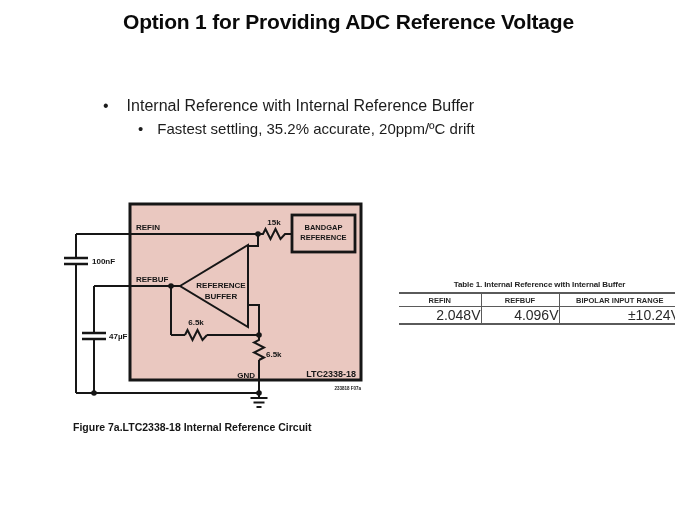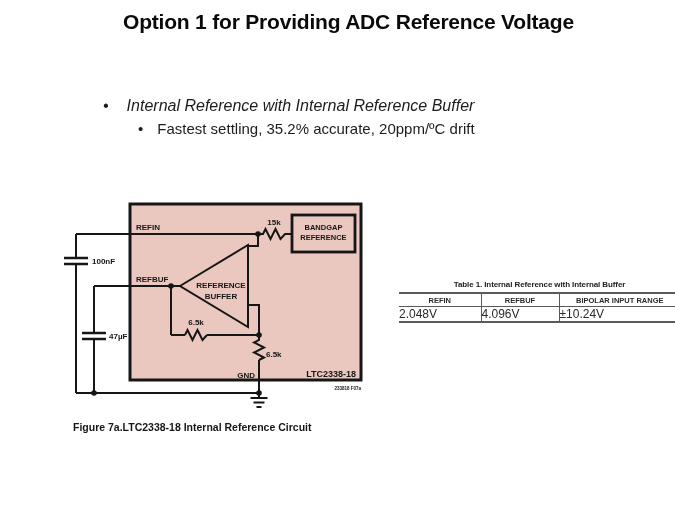--- a/index.html
+++ b/index.html
@@ -5,34 +5,34 @@
   html,body{margin:0;padding:0;background:#fff;}
   .slide{
     position:relative;width:675px;height:506px;background:#ffffff;
     font-family:"Liberation Sans",sans-serif;overflow:hidden;color:#111;margin-left:11px;
   }
   .slide-title{
     position:absolute;top:10px;left:0;width:675px;text-align:center;
     font-size:21px;font-weight:bold;letter-spacing:-0.2px;color:#0a0a0a;
   }
   .bullet-row{position:absolute;white-space:nowrap;color:#1c1c1c;}
-  .bullet-row.l1{top:97px;left:92px;font-size:16px;font-style:italic;}
+  .bullet-row.l1{top:97px;left:92px;font-size:16px;}
   .bullet-row.l1 .txt{margin-left:18px;}
   .bullet-row.l2{top:120px;left:127px;font-size:15px;}
   .bullet-row.l2 .txt{margin-left:14px;}
   .bullet-marker{display:inline-block;}
   .circuit-svg{position:absolute;left:30px;top:190px;}
   .circuit-svg text{font-family:"Liberation Sans",sans-serif;font-weight:bold;fill:#161616;}
   .tablewrap{position:absolute;left:388px;top:280px;width:281px;}
   .tbl-title{font-size:8px;font-weight:bold;color:#222;letter-spacing:-0.1px;margin-bottom:3px;white-space:nowrap;text-align:center;}
   .datatable{border-collapse:collapse;width:281px;table-layout:fixed;
     border-top:2px solid #5a5a5a;border-bottom:2px solid #5a5a5a;}
   .datatable th{font-size:7.5px;font-weight:bold;color:#2a2a2a;text-align:center;
     height:12px;border-bottom:1px solid #5a5a5a;padding:0;}
-  .datatable td{font-size:12px;color:#2a2a2a;text-align:left;height:14px;padding:0;}
+  .datatable td{font-size:14px;color:#2a2a2a;text-align:right;height:14px;padding:0;}
   .datatable th + th, .datatable td + td{border-left:1px solid #5a5a5a;}
 </style>
 </head>
 <body>
 
 <div class="slide">
 
   <div class="slide-title">Option 1 for Providing ADC Reference Voltage</div>
 
   <div class="bullet-row l1"><span class="bullet-marker">•</span><span class="txt">Internal Reference with Internal Reference Buffer</span></div>

